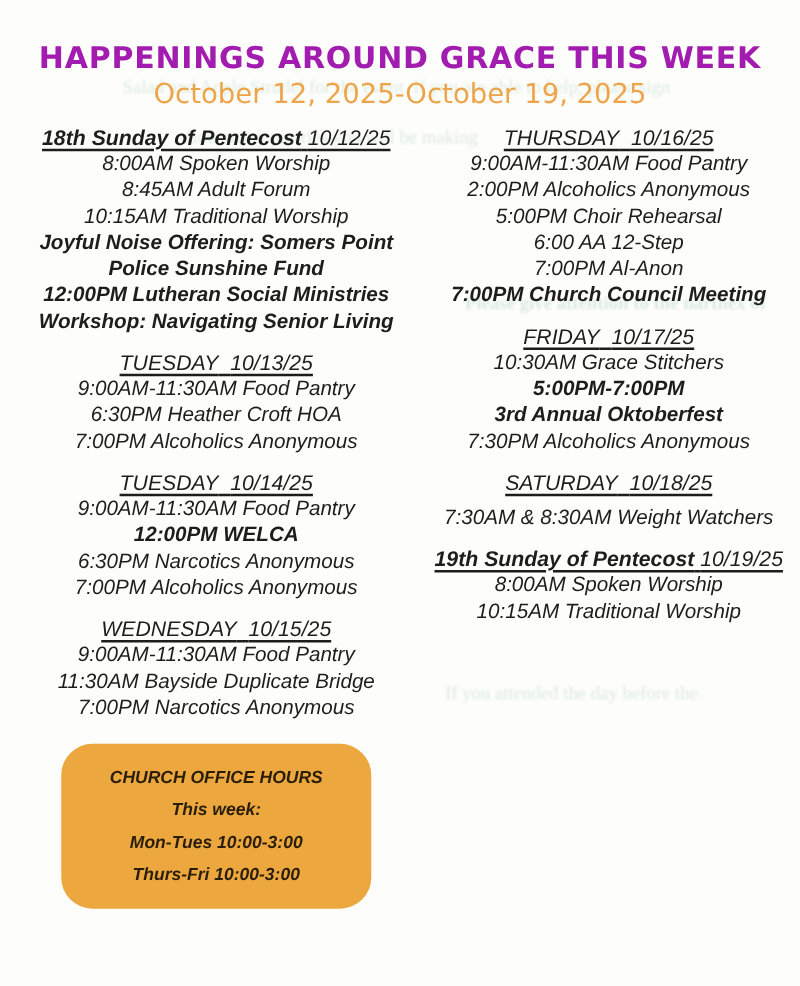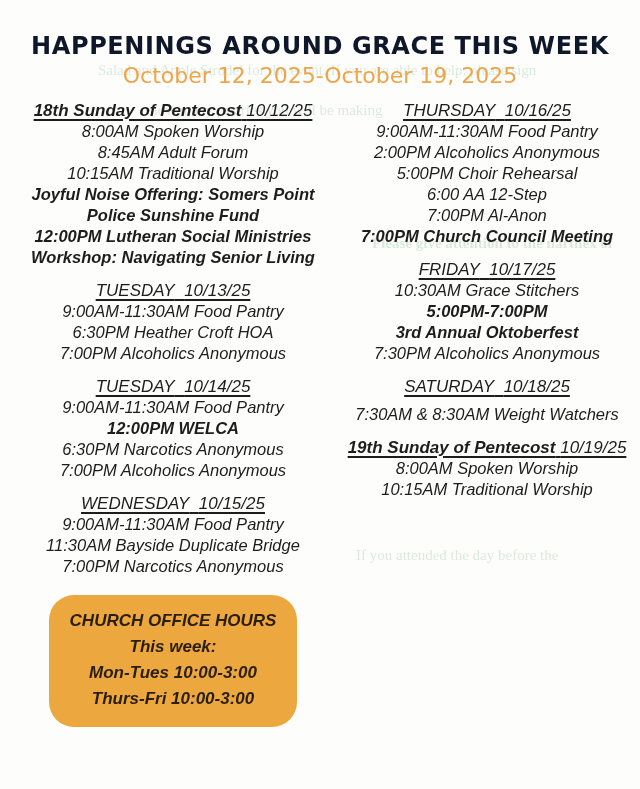--- a/index.html
+++ b/index.html
@@ -11,21 +11,21 @@
     color:#1d1d1b;
     position:relative;
     overflow:hidden;
   }
   .header { text-align:center; padding-top:32px; position:relative; z-index:1; }
   .title {
     font-family:"DejaVu Sans", sans-serif;
     font-weight:bold;
     font-size:24px;
     letter-spacing:0.6px;
-    color:#0f172a;
+    color:#a21caf;
   }
   .daterange {
     font-family:"DejaVu Sans", sans-serif;
     font-size:22px;
     color:#eea449;
     margin-top:3px;
   }
   .cols { display:flex; margin-top:12px; position:relative; z-index:1; }
   .col { text-align:center; }
   .col-left  { width:340px; padding-left:6px; box-sizing:border-box;font-style:italic; }
@@ -51,21 +51,21 @@
   .office-box {
     width:248px;
     margin:18px auto 0;
     background:#eca83f;
     border-radius:25px;
     padding:13px 0 15px;
     position:relative; z-index:1;
   }
   .office-line {
     font-weight:bold;
-    font-size:17px;
+    font-size:14px;
     line-height:26px;
     color:#2a1e08;
     text-align:center;
   }
   
   .bleed {
     position:absolute; z-index:0;
     color:#15803d;
     opacity:0.15;
     filter:blur(0.7px);

